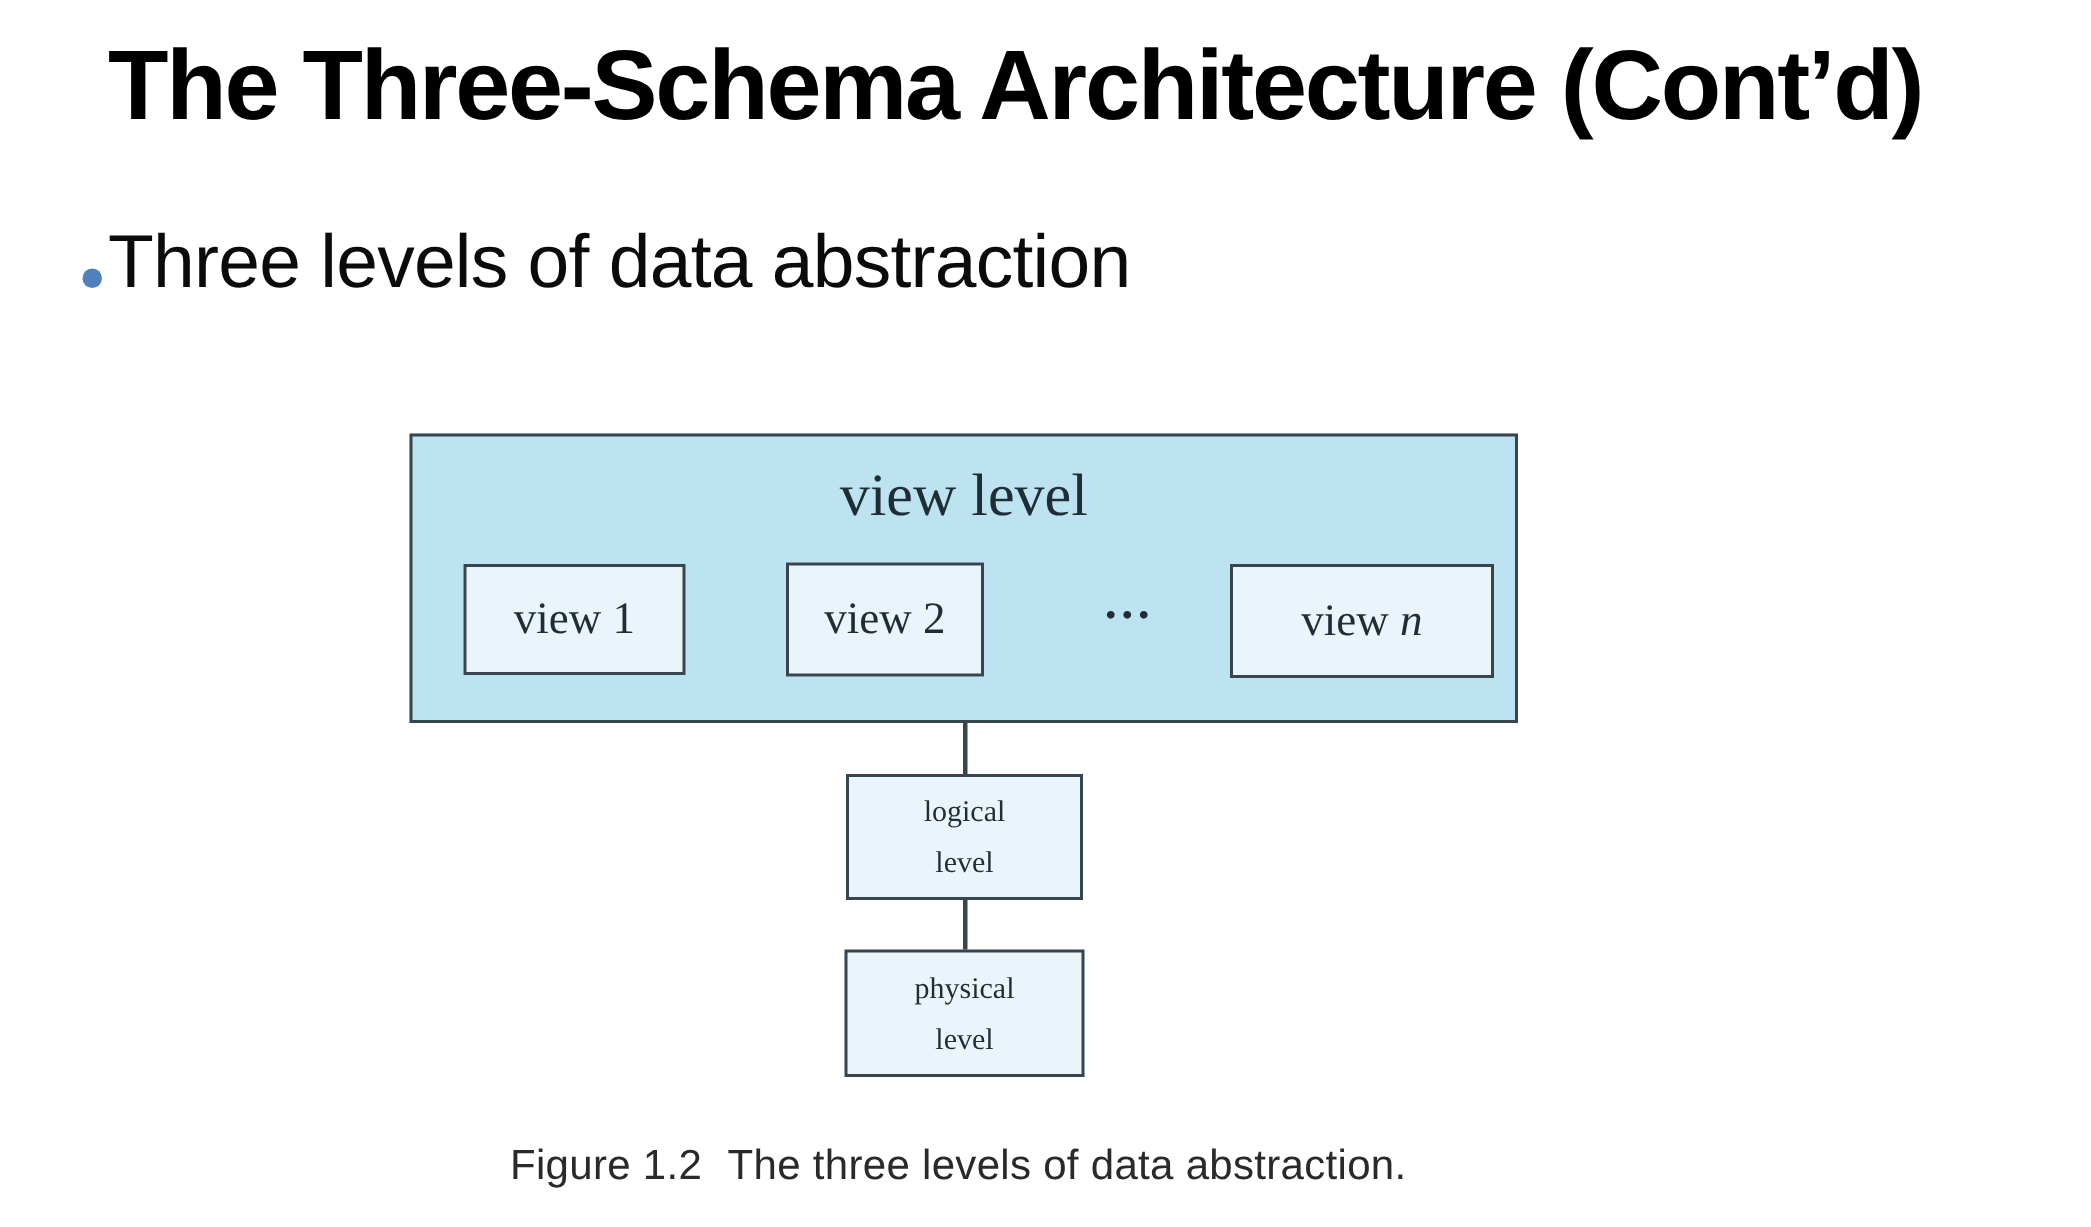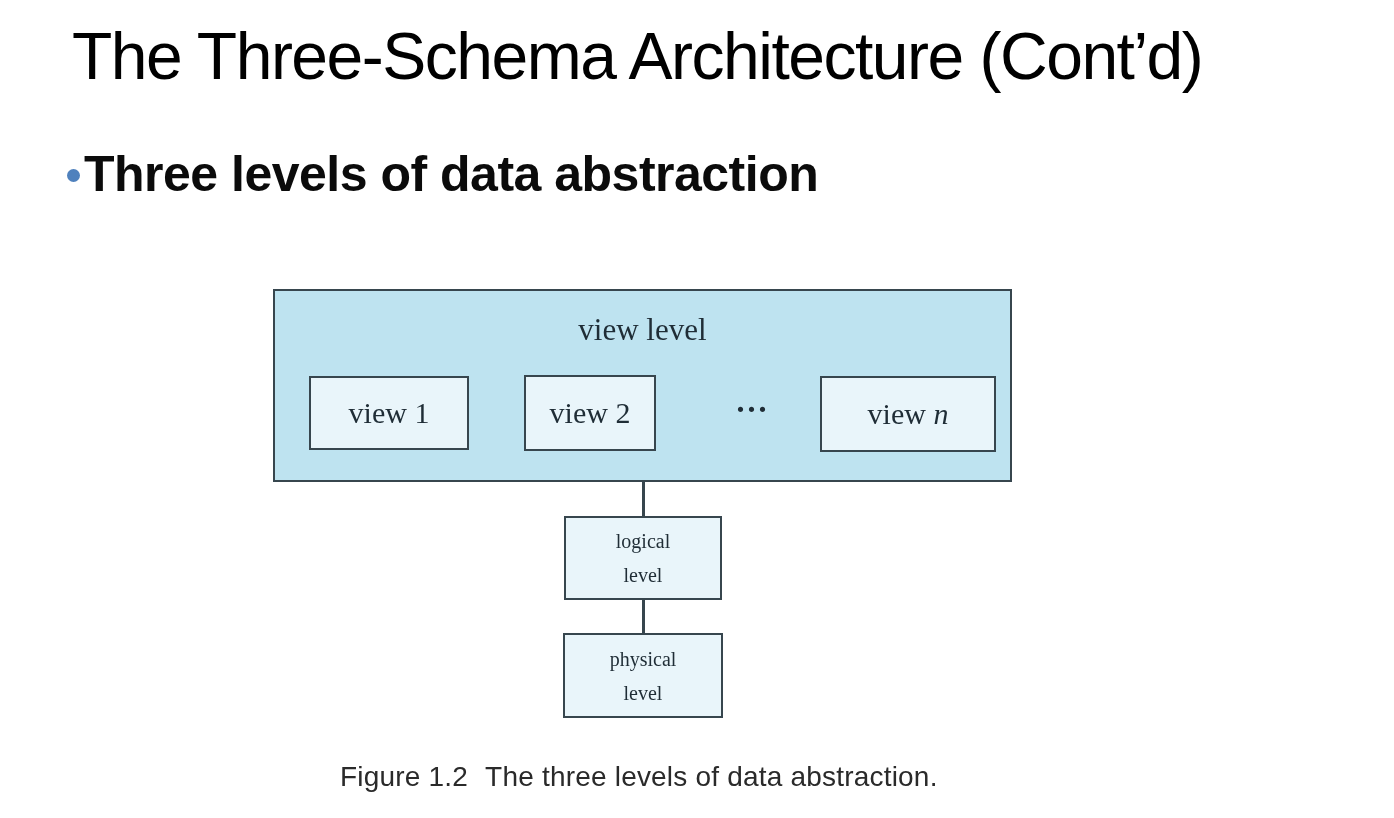--- a/index.html
+++ b/index.html
@@ -16,34 +16,33 @@
     font-family: "Liberation Sans", sans-serif;
   }
 
   
   .title {
     position: absolute;
     left: 72px;
     top: 21px;
     font-size: 66px;
     line-height: 70px;
-    font-weight: 400;
+    font-weight: 700;
     letter-spacing: -1.5px;
     color: var(--title, #000000);
     white-space: nowrap;
   }
 
   
   .bullet-row {
     position: absolute;
-    left: 67px;
+    left: 55px;
     top: 147px;
     display: flex;
-    align-items: flex-start;
-    font-weight: bold;
+    align-items: center;
   }
   .bullet-dot {
     width: 13px;
     height: 13px;
     border-radius: 50%;
     background: var(--bullet, #4f81bd);
     margin-top: 22px;
     flex: 0 0 auto;
   }
   .bullet-text {
@@ -71,34 +70,34 @@
     background: var(--outer-fill, #bee3f0);
     border: 2.5px solid var(--border, #37464e);
     box-sizing: border-box;
   }
   .outer-label {
     position: absolute;
     left: 0;
     right: 0;
     top: 24px;
     text-align: center;
-    font-size: 31px;
+    font-size: 40px;
     line-height: 30px;
   }
   .view-box {
     position: absolute;
     background: var(--inner-fill, #e9f5fa);
     border: 2px solid var(--border, #37464e);
     box-sizing: border-box;
     display: flex;
     align-items: center;
     justify-content: center;
     font-size: 30px;
   }
-  .view-box-1 { left: 34px;  top: 85px; width: 160px; height: 74px; }
+  .view-box-1 { left: 34px;  top: 85px; width: 148px; height: 74px; }
   .view-box-2 { left: 249px; top: 84px; width: 132px; height: 76px; }
   .view-box-n { left: 545px; top: 85px; width: 176px; height: 76px; }
   .italic-n { font-style: italic; }
   .dots {
     position: absolute;
     left: 448px;
     top: 98px;
     width: 60px;
     text-align: center;
     font-size: 32px;

